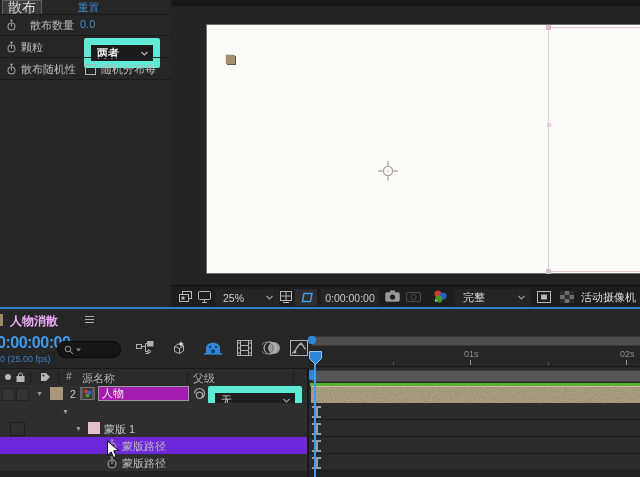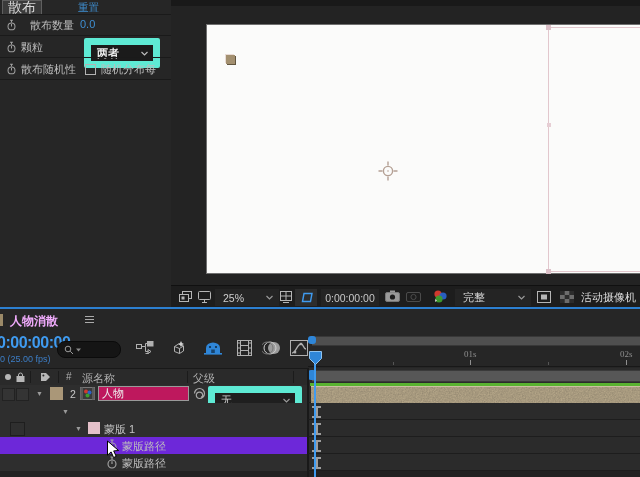--- a/index.html
+++ b/index.html
@@ -273,21 +273,21 @@
       <div class="abs" style="left:187px;top:2px;width:1px;height:12px;background:#1b1b1b;"></div>
       <span class="abs lbl" style="left:193px;top:2px;color:#b0b0b0;">父级</span>
       <div class="abs" style="left:293px;top:2px;width:1px;height:12px;background:#1b1b1b;"></div>
     </div>
 
     <div class="abs" style="left:308px;top:59px;width:332px;height:103px;background:#2b2b2b;"></div>
 
     <div class="abs" style="left:312px;top:27px;width:328px;height:8px;background:#4f4f4f;border-top:1px solid #383838;border-bottom:1px solid #383838;"></div>
     <div class="abs" style="left:308px;top:27px;width:8px;height:8px;border-radius:3px;background:#2f86d8;"></div>
 
-    <div class="abs" style="left:308px;top:37px;width:332px;height:20px;background:#262626;border-bottom:1px solid #181818;font-family:Liberation Serif, serif;">
+    <div class="abs" style="left:308px;top:37px;width:332px;height:20px;background:#262626;border-bottom:1px solid #181818;">
       <span class="abs" style="left:156px;top:3px;font-size:9px;color:#8f8f8f;">01s</span>
       <span class="abs" style="left:312px;top:3px;font-size:9px;color:#8f8f8f;">02s</span>
       <div class="abs" style="left:162px;top:14px;width:1px;height:5px;background:#8f8f8f;"></div>
       <div class="abs" style="left:318px;top:14px;width:1px;height:5px;background:#8f8f8f;"></div>
       <div class="abs" style="left:85px;top:16px;width:1px;height:3px;background:#555;"></div>
       <div class="abs" style="left:240px;top:16px;width:1px;height:3px;background:#555;"></div>
     </div>
 
     <div class="abs" style="left:312px;top:61px;width:328px;height:10px;background:#575757;border-top:1px solid #3a3a3a;border-bottom:1px solid #3a3a3a;"></div>
     <div class="abs" style="left:308px;top:61px;width:8px;height:10px;border-radius:3px;background:#2f86d8;"></div>
@@ -303,21 +303,21 @@
       <span class="abs" style="left:80px;top:2px;">
         <svg width="15" height="13" viewBox="0 0 15 13">
             <rect x="0.5" y="0.5" width="14" height="12" fill="#3a3a3a" stroke="#777"></rect>
             <rect x="0.5" y="0.5" width="2.5" height="12" fill="#595959"></rect>
             <rect x="12" y="0.5" width="2.5" height="12" fill="#595959"></rect>
             <circle cx="6" cy="4.5" r="2" fill="#d03a2e"></circle>
             <circle cx="9.5" cy="5.5" r="2" fill="#2a62c8"></circle>
             <circle cx="7.5" cy="8.5" r="2" fill="#3d9e2d"></circle>
           </svg>
       </span>
-      <input class="abs" style="left: 98px; top: 1px; width: 86px; height: 13px; background: #be185d; border: 1px solid rgb(154, 154, 154); color: rgb(237, 237, 237); font-size: 11px; padding: 0px 0px 0px 3px; font-family: inherit;" value="人物">
+      <input class="abs" style="left: 98px; top: 1px; width: 86px; height: 13px; background: #a21caf; border: 1px solid rgb(154, 154, 154); color: rgb(237, 237, 237); font-size: 11px; padding: 0px 0px 0px 3px; font-family: inherit;" value="人物">
       <span class="abs" style="left:193px;top:2px;">
         <svg width="13" height="13" viewBox="0 0 13 13" fill="none" stroke="#a8a8a8" stroke-width="1.2">
             <path d="M1.5 6.5a5 5 0 1 1 5 5 3.2 3.2 0 1 1 3.2-3.2 1.6 1.6 0 0 1-1.6 1.6"></path>
           </svg>
       </span>
       <div class="abs ddbox" style="left:208px;top:1px;width:80px;height:14px;background:#1f1f1f;">
         <span class="lbl" style="margin-left:6px;color:#cccccc;">无</span>
         <span style="margin-left:auto;margin-right:5px;">
           <svg width="7" height="5" viewBox="0 0 7 5">
               <path d="M0.5 1l3 3 3-3" fill="none" stroke="#999" stroke-width="1.2"></path>

